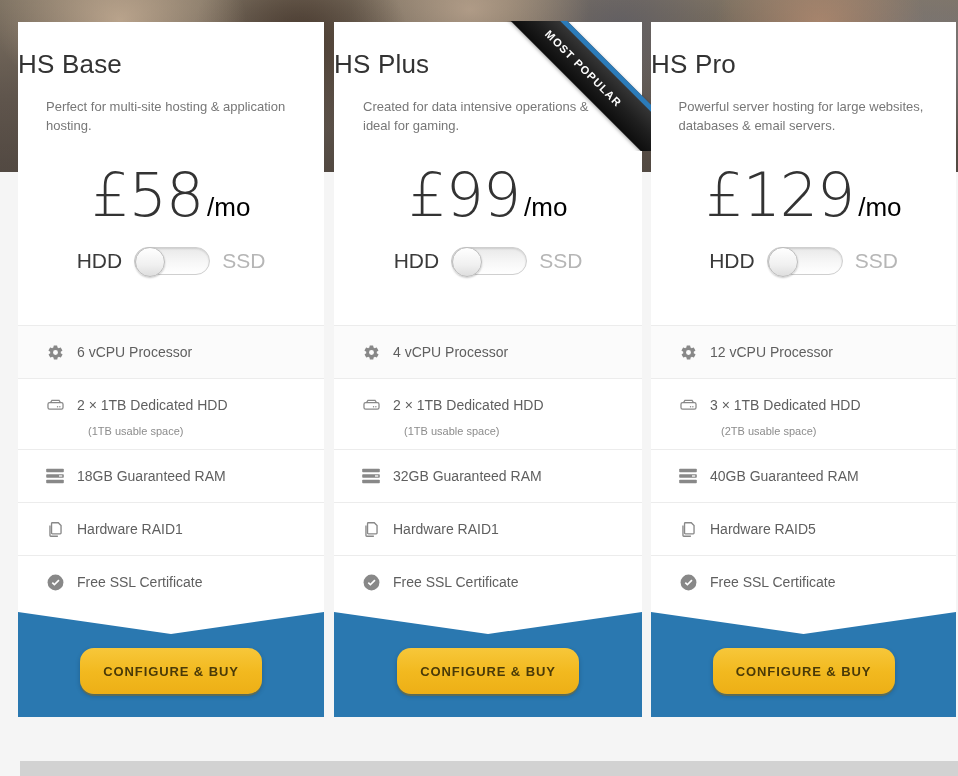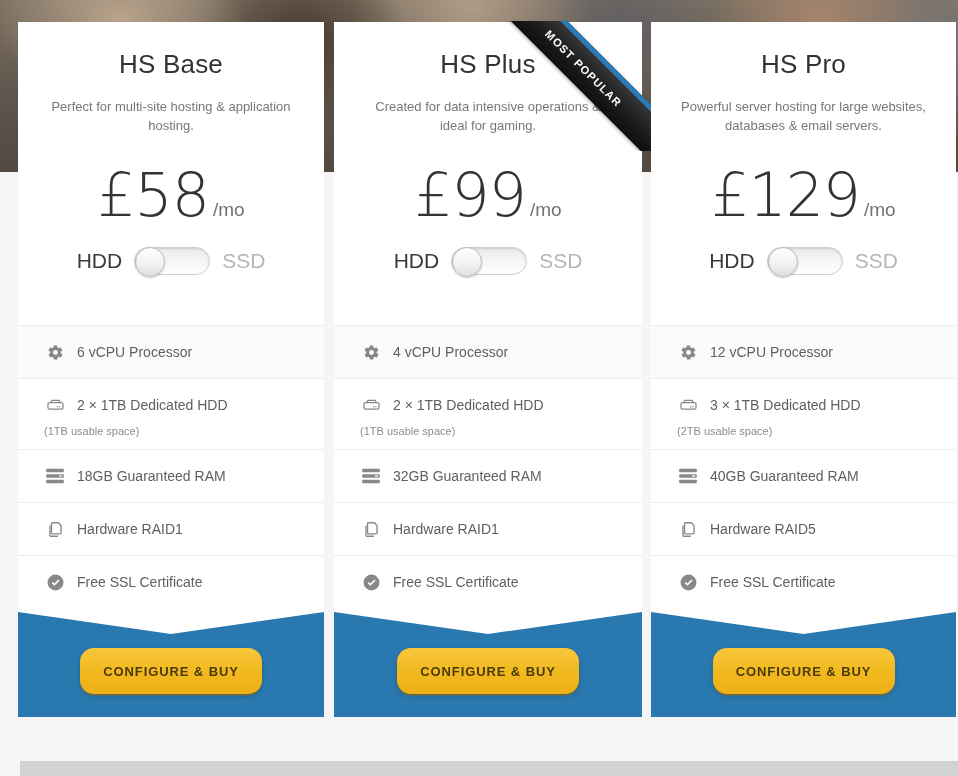--- a/index.html
+++ b/index.html
@@ -67,21 +67,21 @@
     width: 100%; height: 100%;
     overflow: hidden;
     background: #ffffff;
   }
 
   #card-1 { left: 18px;  top: 22px; width: 306px; height: 695px; }
   #card-2 { left: 334px; top: 22px; width: 308px; height: 695px; }
   #card-3 { left: 651px; top: 22px; width: 305px; height: 695px; }
 
   
-  .card-head { padding-top: 29px; text-align: center; }
+  .card-head { padding-top: 29px; }
   .plan-name {
     font-size: 26px;
     font-weight: 400;
     color: #333333;
     letter-spacing: .2px;
     line-height: 1;
   }
   .plan-desc {
     margin: 20px auto 0;
     width: 250px;
@@ -98,23 +98,23 @@
   }
   .price-amount {
     font-family: "DejaVu Sans", sans-serif;
     font-size: 60px;
     font-weight: 300;
     color: #333333;
     letter-spacing: -1px;
     line-height: 1;
   }
   .price-period {
-    font-size: 19px;
+    font-size: 26px;
     font-weight: 300;
-    color: #737373;
+    color: #000000;
     margin-left: 4px;
   }
 
   
   .toggle-row {
     margin-top: 22px;
     display: flex;
     align-items: center;
     justify-content: center;
     gap: 12px;
@@ -171,21 +171,21 @@
     font-size: 14px;
     color: #5f5f5f;
     line-height: 1;
   }
   .feature-sub {
     font-size: 11px;
     color: #8c8c8c;
     padding: 0 0 12px 0;
     margin-top: -6px;
   }
-  .feature-col { display: flex; flex-direction: column; }
+  .feature-col { display: flex; flex-direction: column; text-align: center; }
 
   
   .cta {
     position: absolute;
     left: 0; right: 0; bottom: 0;
     height: 105px;
   }
   .cta-bg {
     position: absolute; left:0; top:0; width:100%; height:100%;
     background: #2a78b0;

